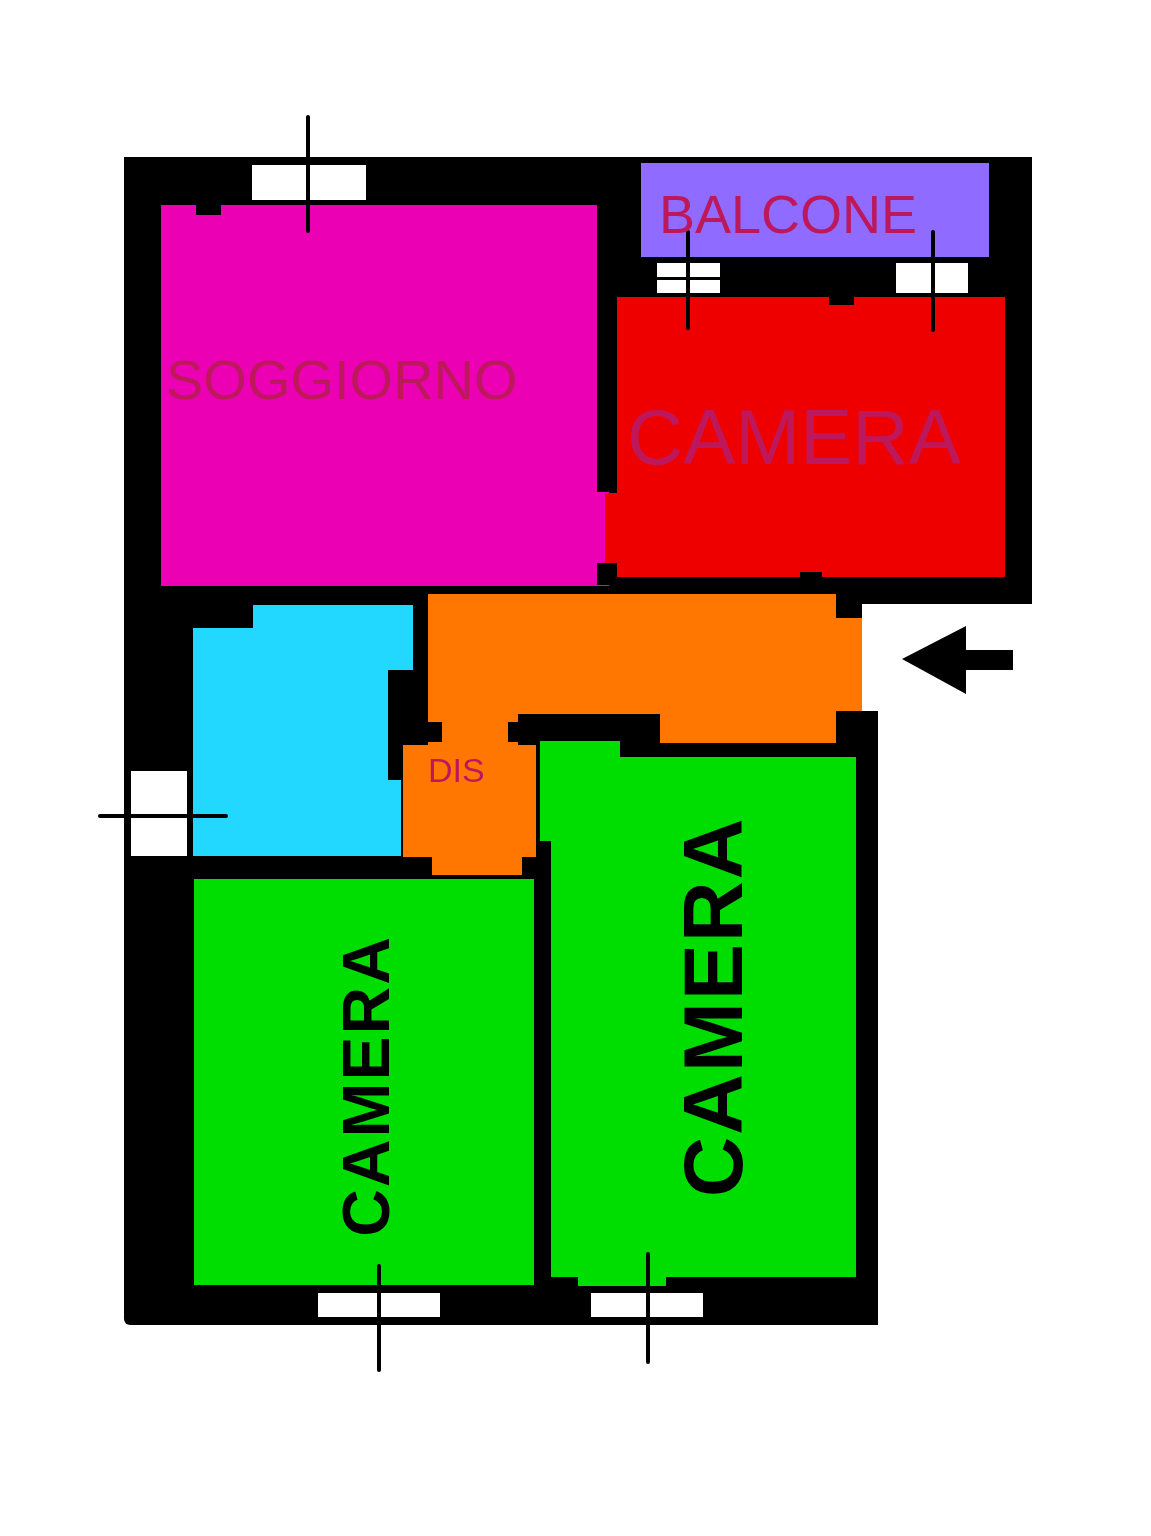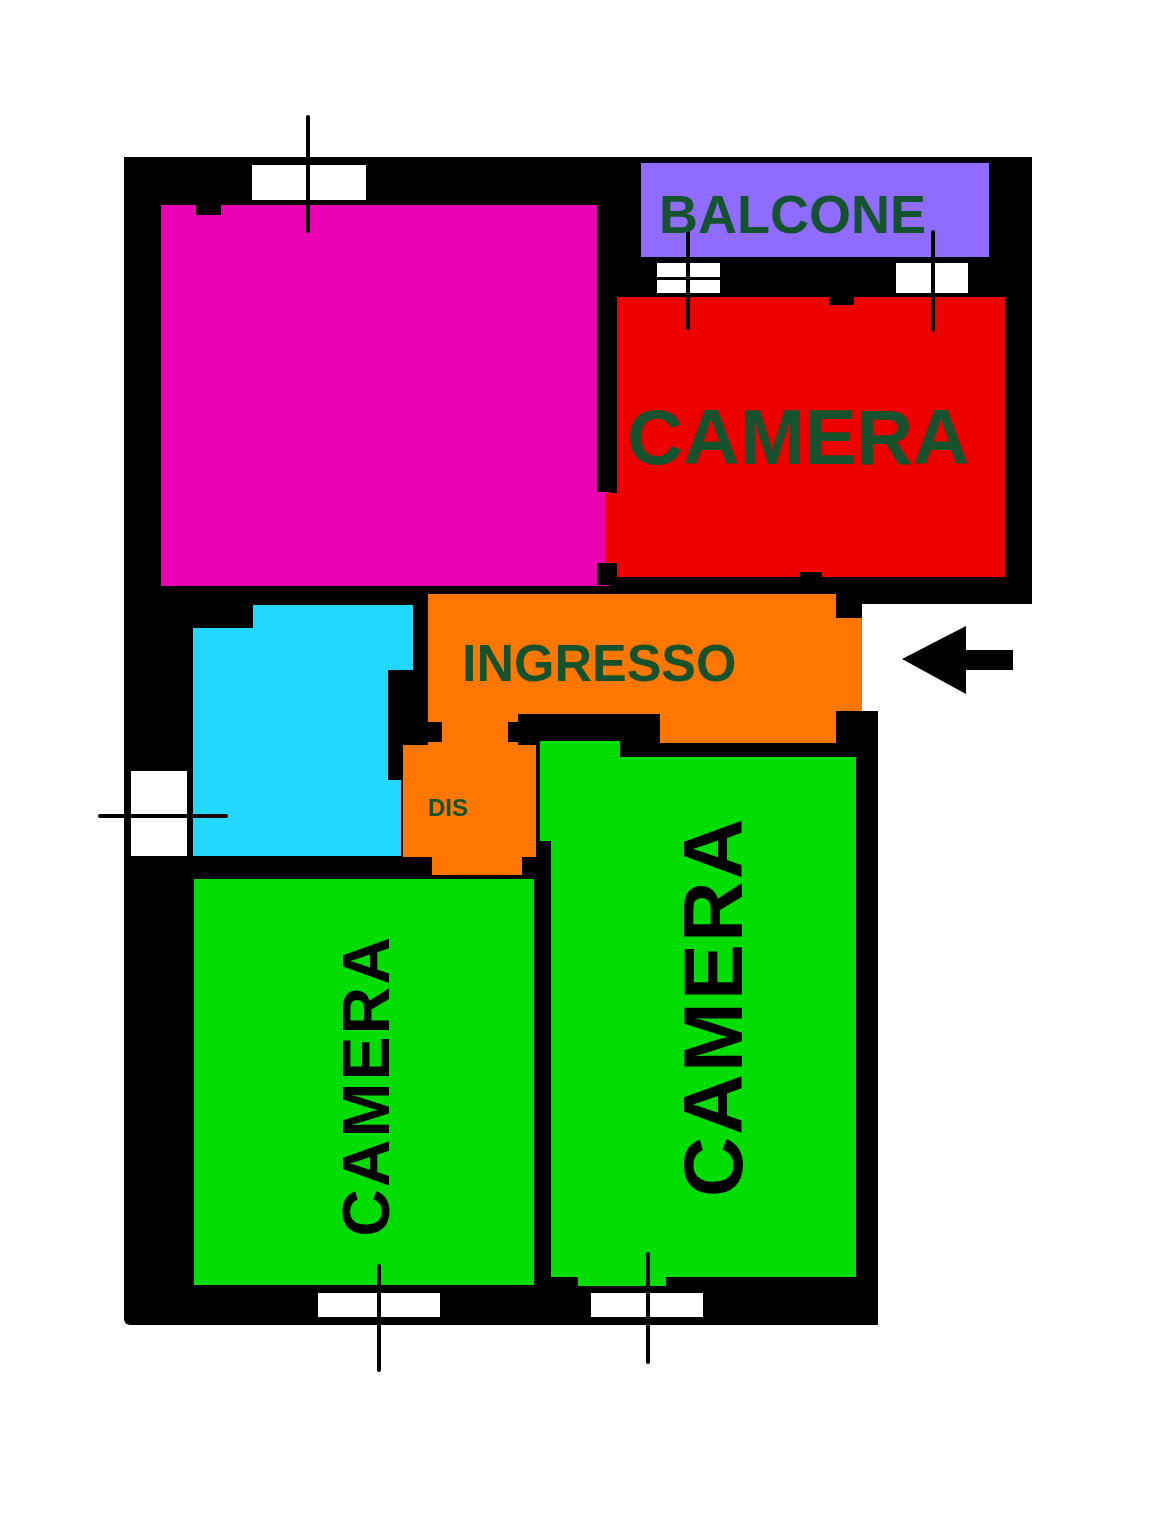--- a/index.html
+++ b/index.html
@@ -3,21 +3,21 @@
 <meta charset="utf-8">
 <style>
   html, body { margin: 0; padding: 0; background: #ffffff; }
   body { width: 1151px; height: 1536px; position: relative; overflow: hidden;
          font-family: "Liberation Sans", "DejaVu Sans", sans-serif; }
   .plan { position: absolute; left: 0; top: 0; width: 1151px; height: 1536px; }
   .blk { position: absolute; background: #000; }
   .room { position: absolute; }
   .win { position: absolute; background: #fff; }
   .tick { position: absolute; background: #000; border-radius: 2px; }
-  .label { position: absolute; color: #14532d; font-weight: bold; white-space: nowrap;
+  .label { position: absolute; color: #be185d; font-weight: normal; white-space: nowrap;
            line-height: 1; letter-spacing: 1px; }
   .vlabel { position: absolute; color: #000; font-weight: bold; white-space: nowrap;
             line-height: 1; letter-spacing: 2px; transform: rotate(-90deg); transform-origin: center center; }
 </style>
 </head>
 <body>
 
 <div class="plan">
 
   <div class="blk" style="left:124px;top:157px;width:908px;height:447px;"></div>
@@ -68,23 +68,23 @@
   <div class="win" style="left:318px;top:1293px;width:122px;height:24px;"></div>
   <div class="win" style="left:591px;top:1293px;width:112px;height:24px;"></div>
 
   <div class="tick" style="left:306px;top:115px;width:4px;height:118px;"></div>
   <div class="tick" style="left:686px;top:230px;width:4px;height:100px;"></div>
   <div class="tick" style="left:931px;top:230px;width:4px;height:102px;"></div>
   <div class="tick" style="left:98px;top:814px;width:130px;height:4px;"></div>
   <div class="tick" style="left:377px;top:1264px;width:4px;height:108px;"></div>
   <div class="tick" style="left:646px;top:1252px;width:4px;height:112px;"></div>
 
+  <div class="label" style="left:166px;top:352px;font-size:56px;letter-spacing:0px;">SOGGIORNO</div>
   <div class="label" style="left:659px;top:187px;font-size:54px;letter-spacing:0px;">BALCONE</div>
   <div class="label" style="left:627px;top:398px;font-size:78px;letter-spacing:0px;">CAMERA</div>
-  <div class="label" style="left:462px;top:637px;font-size:52px;letter-spacing:0px;">INGRESSO</div>
-  <div class="label" style="left:428px;top:796px;font-size:24px;letter-spacing:0px;">DIS</div>
+  <div class="label" style="left:428px;top:753px;font-size:34px;letter-spacing:0px;">DIS</div>
   <div class="vlabel" style="left:176px;top:1053px;width:380px;font-size:66px;text-align:center;">CAMERA</div>
   <div class="vlabel" style="left:483px;top:965px;width:460px;font-size:84px;text-align:center;">CAMERA</div>
 
   <svg style="position:absolute;left:900px;top:624px;" width="116" height="74" viewBox="0 0 116 74">
     <polygon points="2,35 66,2 66,26 113,26 113,46 66,46 66,70" fill="#000"></polygon>
   </svg>
 </div>
 
 </body></html>

